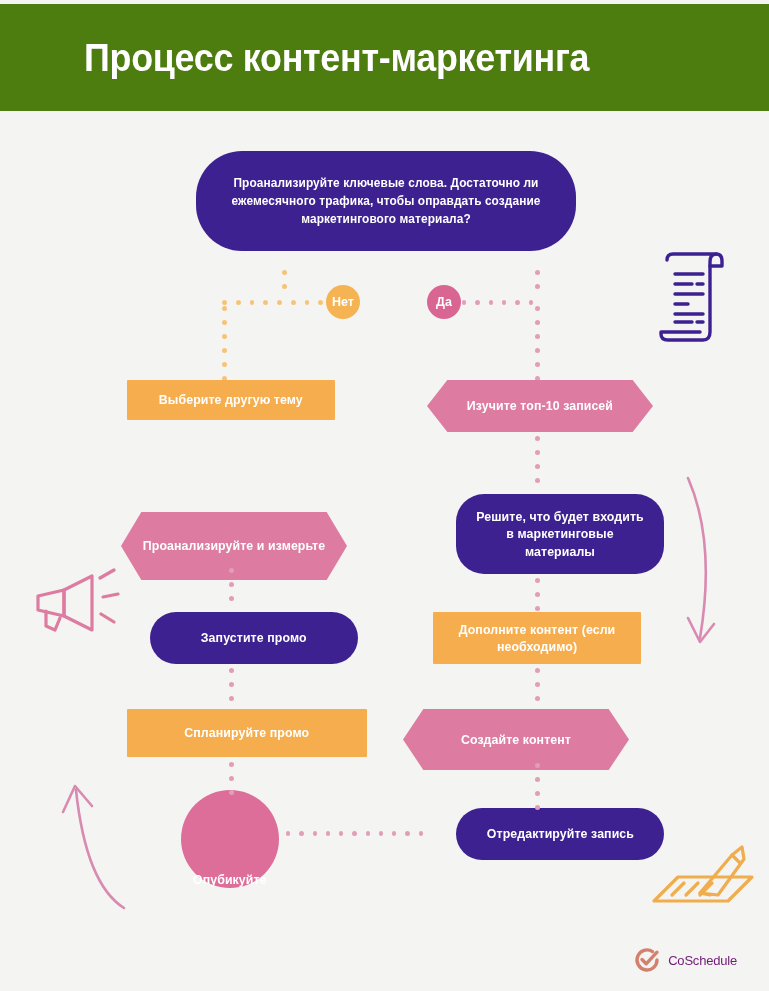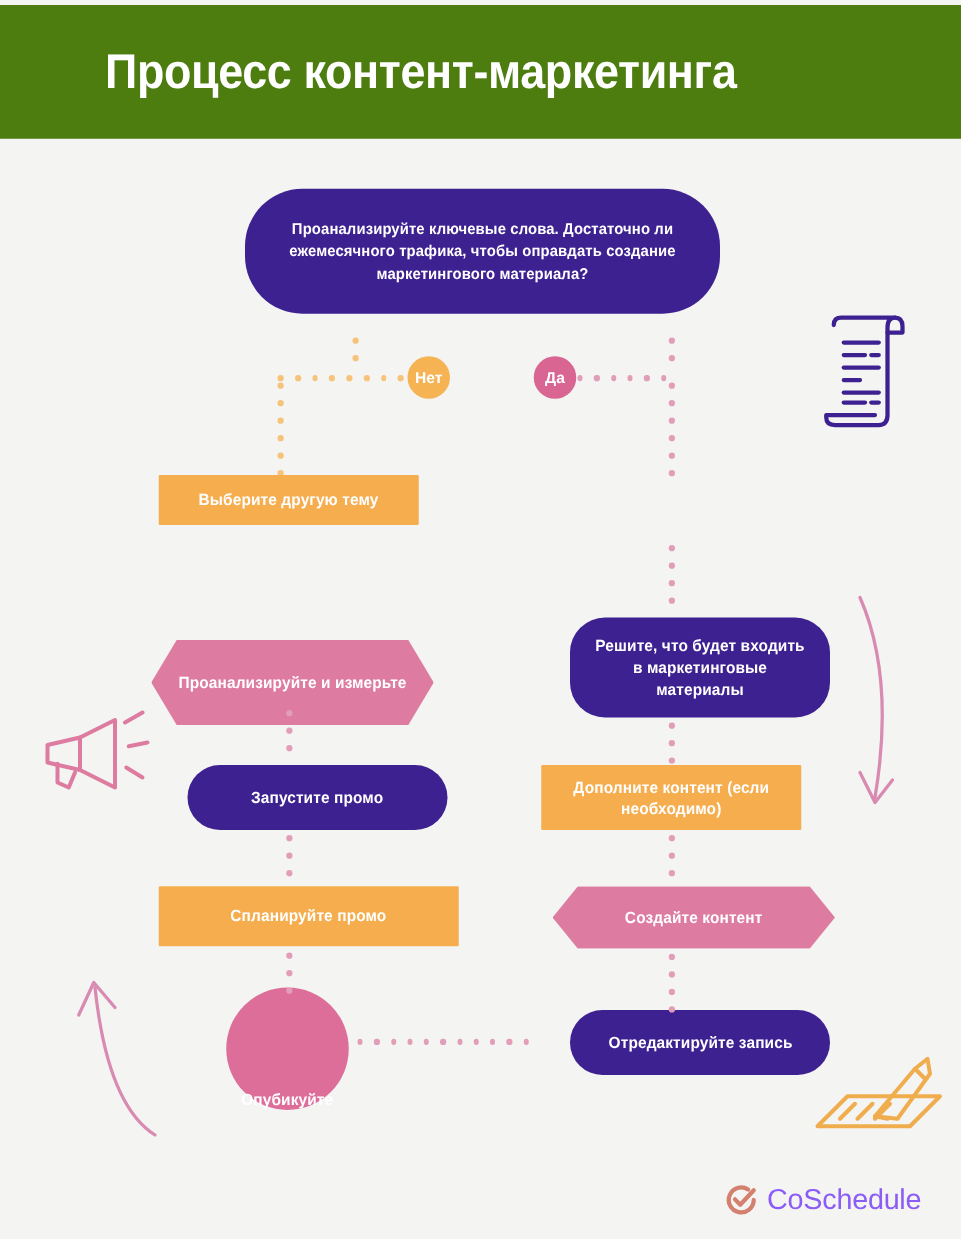--- a/index.html
+++ b/index.html
@@ -114,22 +114,22 @@
   
   .deco { position: absolute; }
 
   
   .logo {
     position: absolute;
     right: 32px; bottom: 18px;
     display: flex; align-items: center; gap: 8px;
   }
   .logo-text {
-    font-size: 23px;
-    color: #8b5cf6;
+    font-size: 13px;
+    color: #701a75;
     font-weight: normal;
     letter-spacing: -0.2px;
   }
 </style>
 </head>
 <body>
 
 <div class="page">
 
   <div class="header">
@@ -223,30 +223,33 @@
     <i></i>
       <i></i>
       <i></i>
   </div>
   <div class="dots-v dot-pink" style="left:229px; top:762px;">
     <i></i>
       <i></i>
       <i></i>
   </div>
 
+  <div class="node shape-hex-pink" style="left:427px; top:380px; width:226px; height:52px;">
+    <div class="node-text">Изучите топ-10 записей</div>
+  </div>
 
   <div class="node shape-pill" style="left:433px; top:494px; width:208px; height:80px;">
     <div class="node-text">Решите, что будет входить в маркетинговые материалы</div>
   </div>
 
   <div class="node shape-rect-orange" style="left:433px; top:612px; width:208px; height:52px;">
     <div class="node-text">Дополните контент (если необходимо)</div>
   </div>
 
-  <div class="node shape-hex-pink" style="left:442px; top:709px; width:226px; height:50px;justify-content:center;">
+  <div class="node shape-hex-pink" style="left:403px; top:709px; width:226px; height:61px;justify-content:center;">
     <div class="node-text">Создайте контент</div>
   </div>
 
   <div class="node shape-pill" style="left:433px; top:808px; width:208px; height:52px;">
     <div class="node-text">Отредактируйте запись</div>
   </div>
 
   <div class="dots-v dot-pink" style="left:535px; top:436px;">
     <i></i>
       <i></i>

